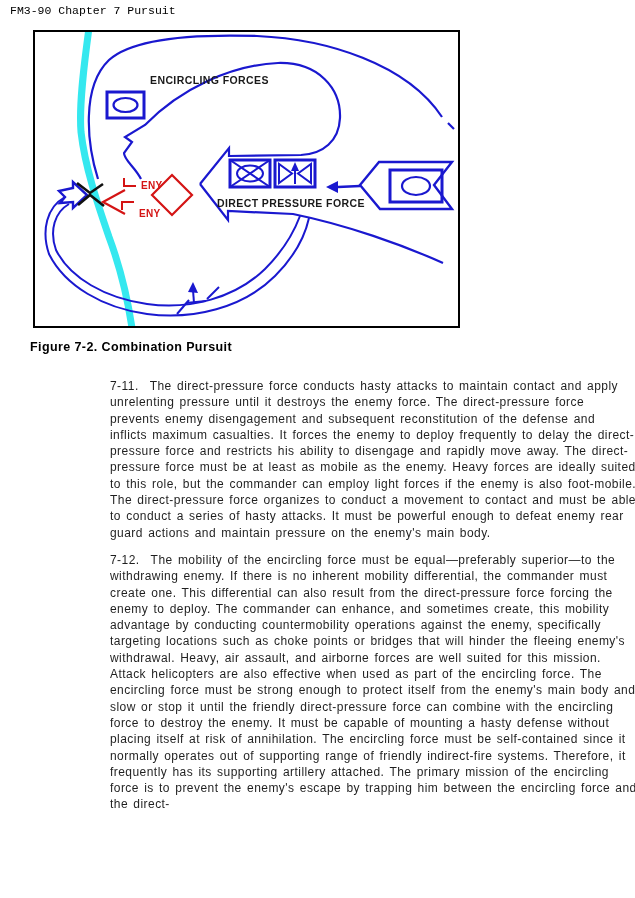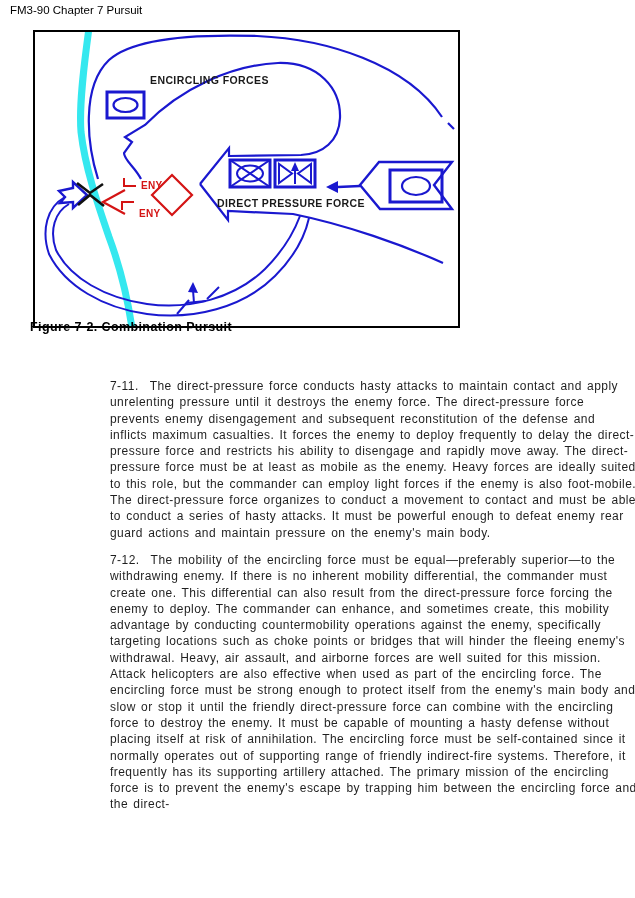--- a/index.html
+++ b/index.html
@@ -1,23 +1,23 @@
 <!DOCTYPE html>
 <html><head>
 <meta charset="utf-8">
 <style>
   html,body{margin:0;padding:0;background:#ffffff;}
   .page{position:relative;width:635px;height:898px;background:#ffffff;overflow:hidden;
         font-family:"Liberation Sans",sans-serif;color:#1f1f1f;}
-  .doc-header{position:absolute;left:10px;top:4px;font-family:Liberation Sans, sans-serif;
+  .doc-header{position:absolute;left:10px;top:4px;font-family:Liberation Mono, monospace;
         font-size:11.5px;color:#000;}
   .figure-box{position:absolute;left:33px;top:30px;width:423px;height:294px;
         border:2px solid #000;background:#fff;}
   .figure-box svg{display:block;}
-  .figure-caption{position:absolute;left:30px;top:320px;font-size:12.5px;font-weight:bold;
+  .figure-caption{position:absolute;left:30px;top:340px;font-size:12.5px;font-weight:bold;
         letter-spacing:0.4px;color:#000;}
   .body-text{position:absolute;left:110px;top:378px;width:527px;font-size:12px;
         line-height:16.3px;letter-spacing:0.45px;word-spacing:1.5px;text-align:left;}
   .para{margin:0 0 11px 0;}
   .para-num{margin-right:11px;}
   svg text{font-family:"Liberation Sans",sans-serif;font-weight:bold;}
   .lbl-black{fill:#1a1a1a;font-size:10.5px;letter-spacing:0.4px;}
   .lbl-red{fill:#d41414;font-size:10px;letter-spacing:0.3px;}
 </style>
 </head>

